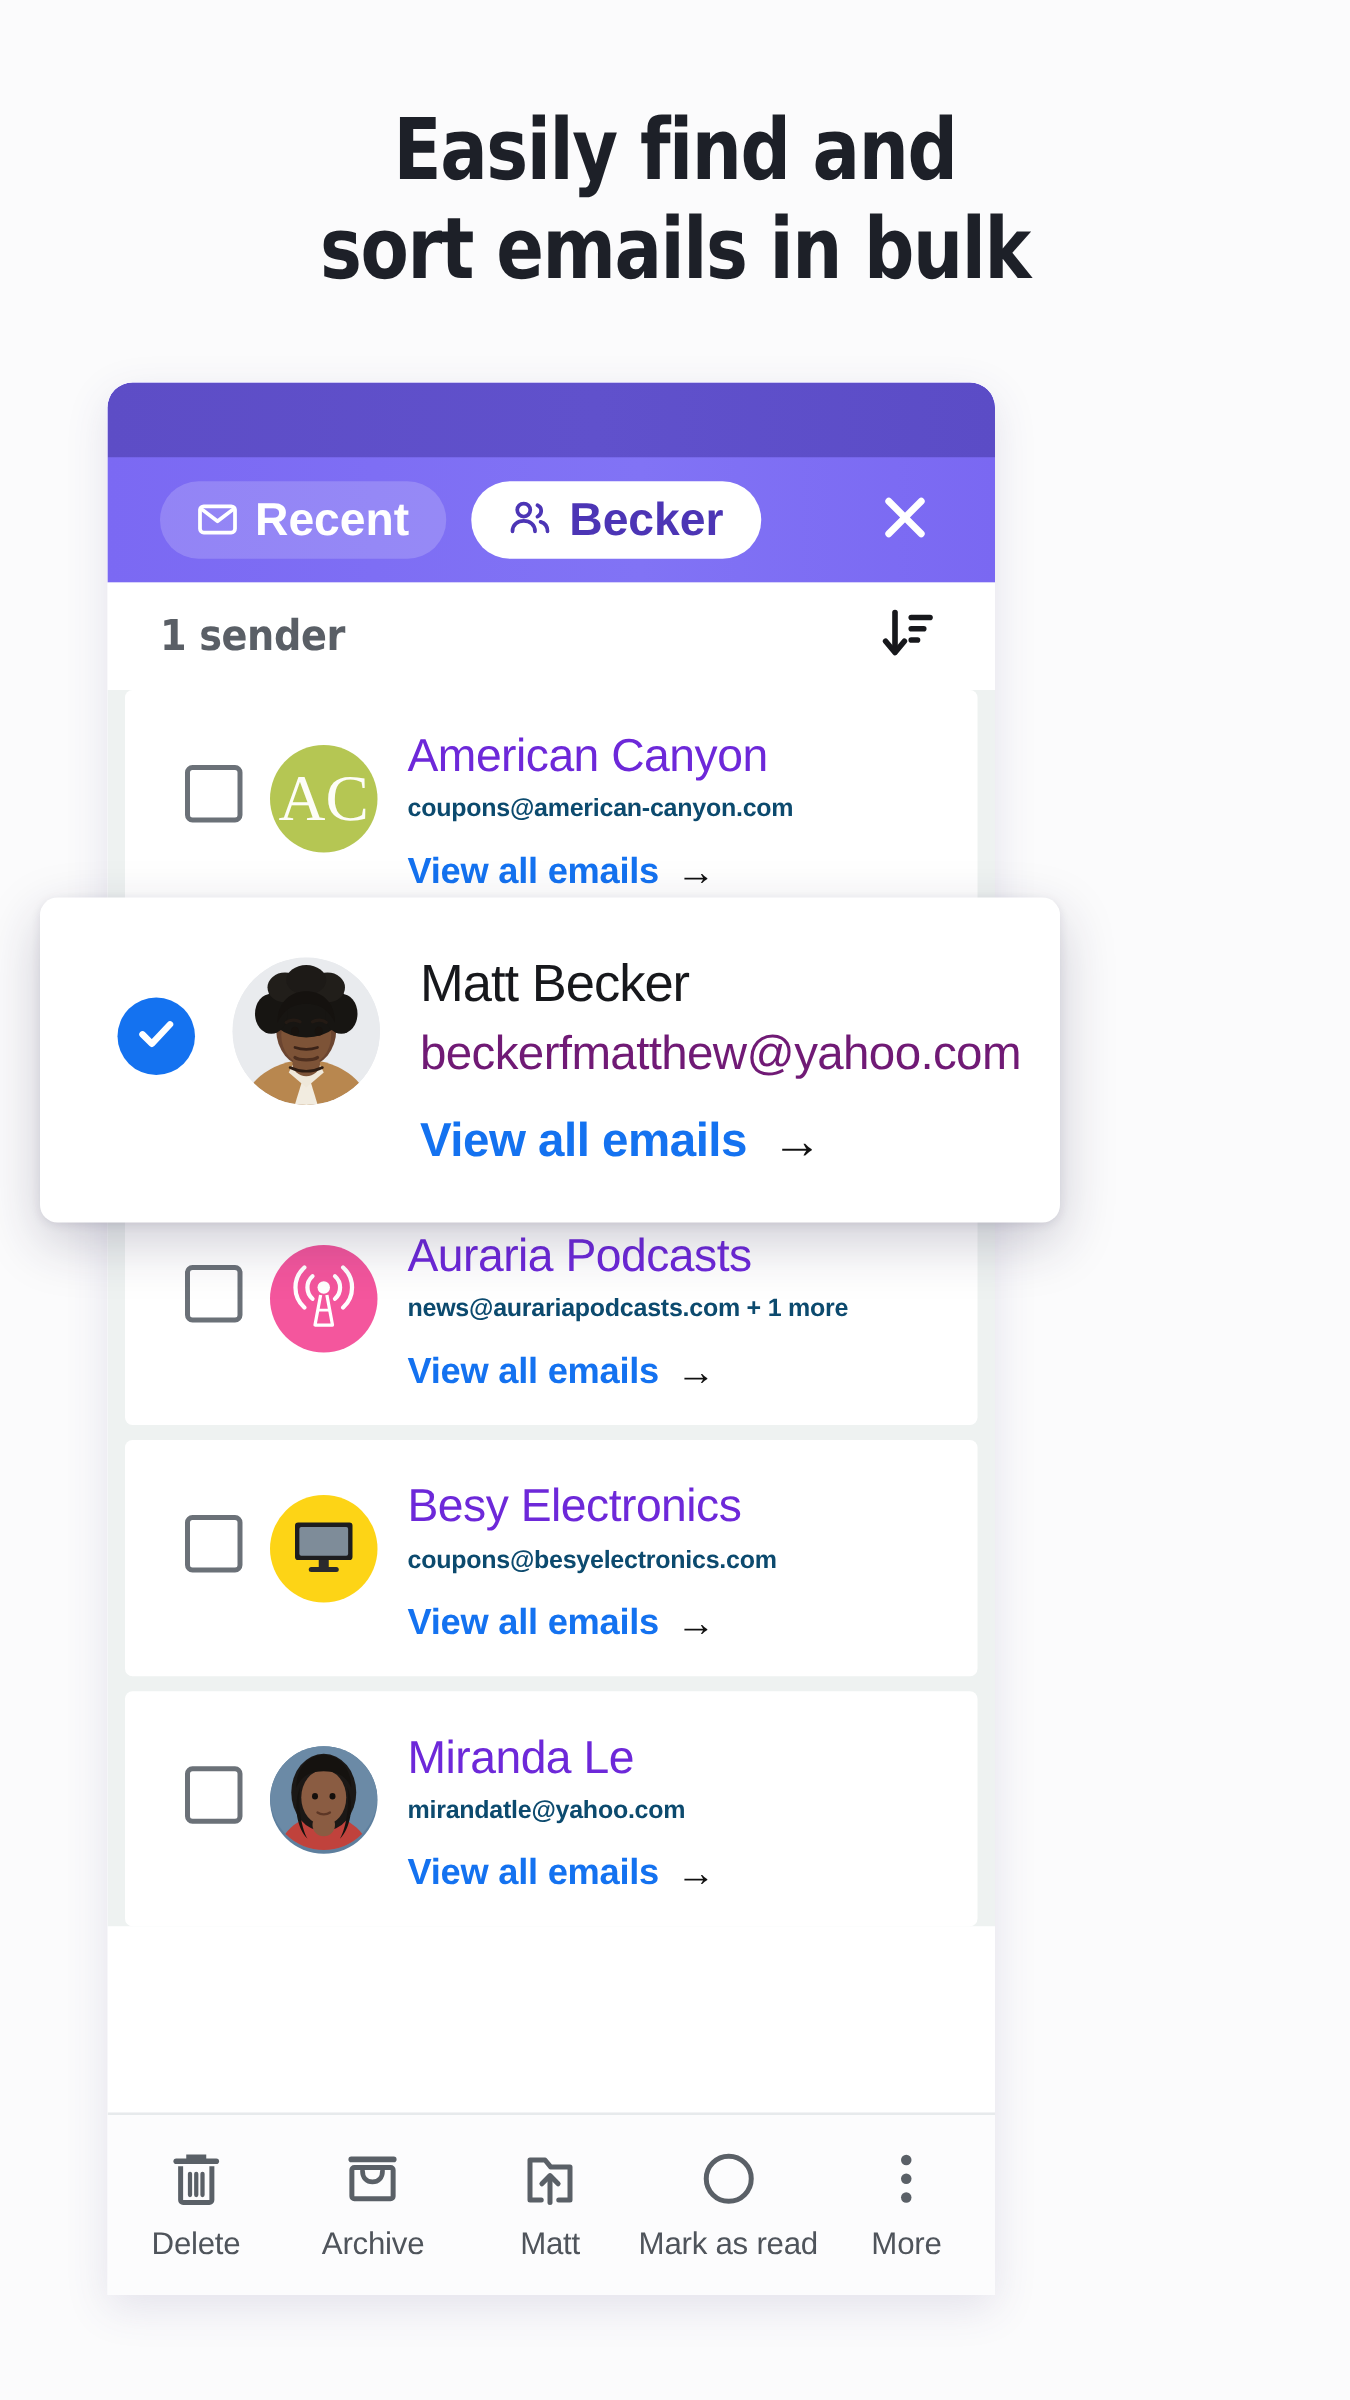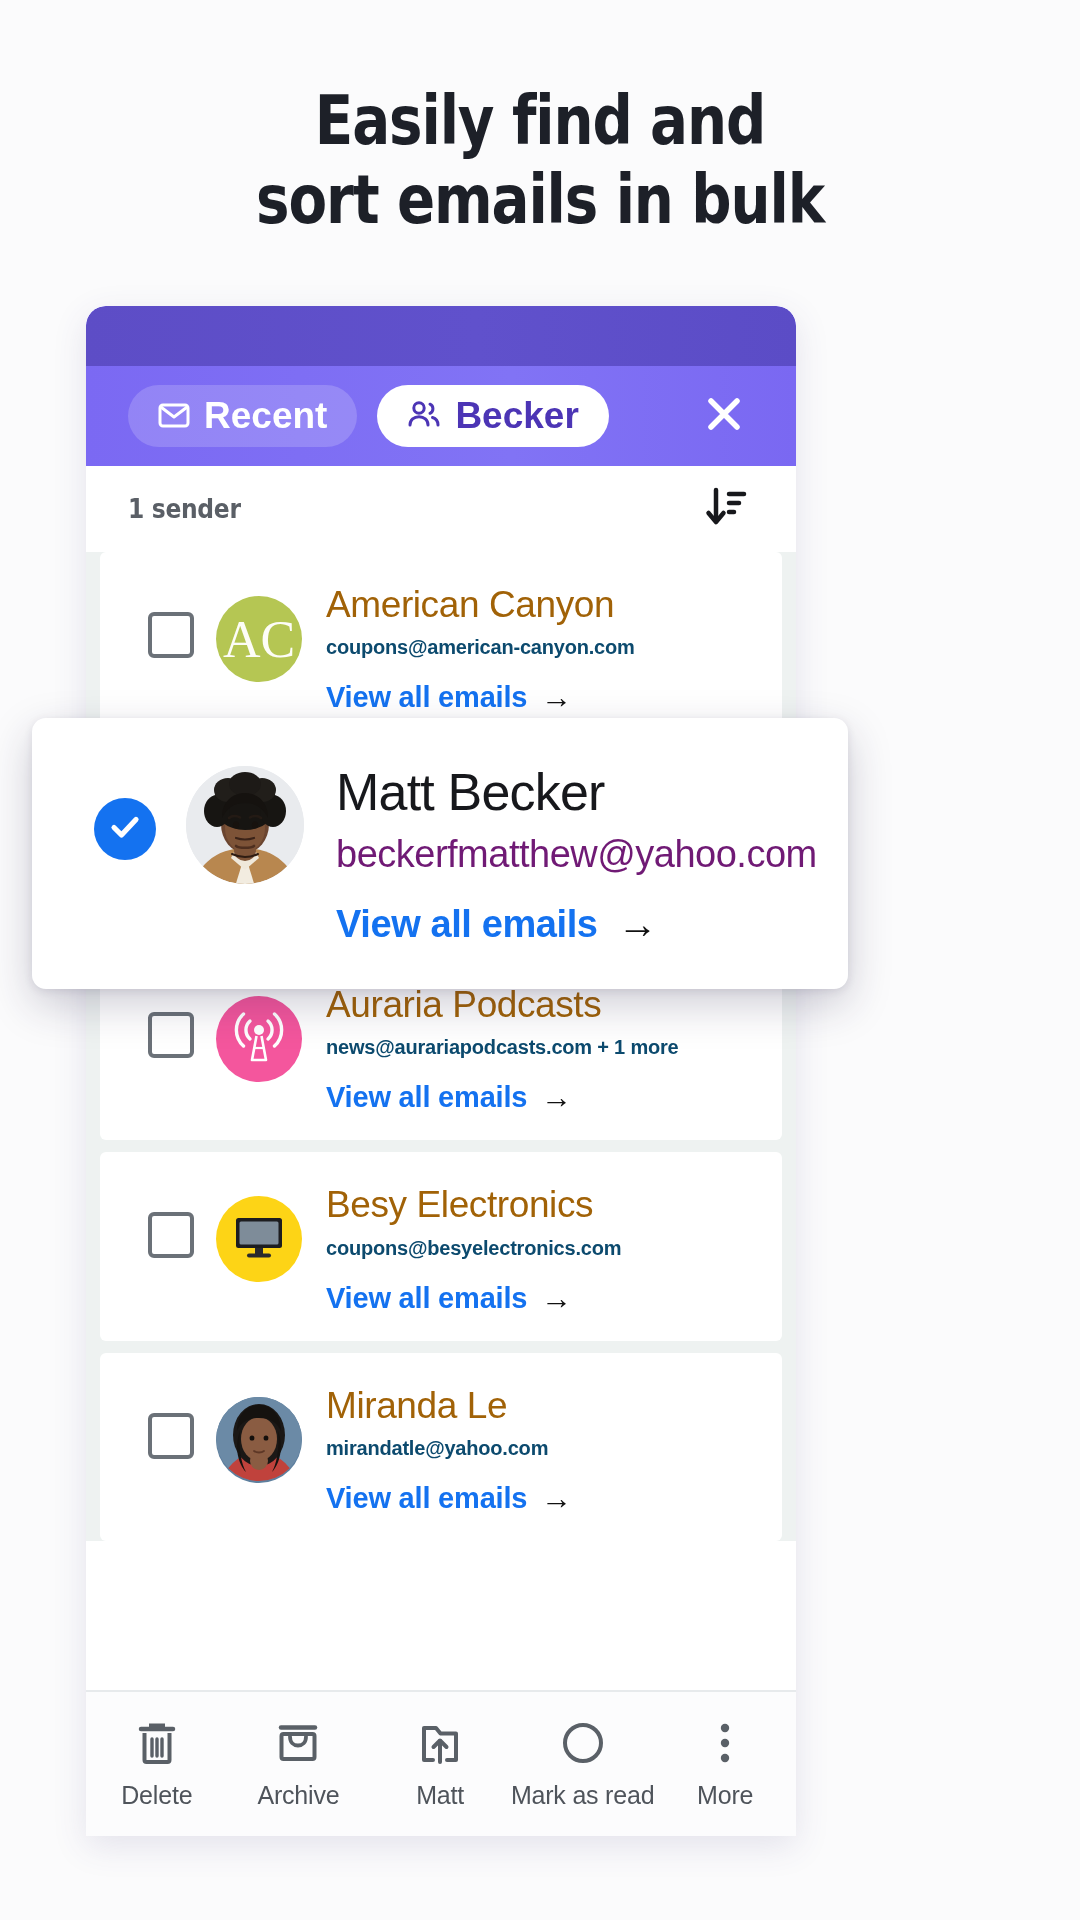--- a/index.html
+++ b/index.html
@@ -93,21 +93,21 @@
   .count-row{
     position:relative;
     height:86px;
     background:#ffffff;
     display:flex;
     align-items:center;
     padding:0 42px;
   }
   .count-label{
     font-family:"DejaVu Sans Condensed","Liberation Sans Narrow","Liberation Sans",sans-serif;
-    font-size:26px;
+    font-size:34px;
     font-weight:bold;
     color:#5a5f66;
     letter-spacing:-0.3px;
   }
   .sort-btn{
     position:absolute;
     right:44px; top:50%;
     transform:translateY(-50%);
     width:52px;height:52px;
     display:flex;align-items:center;justify-content:center;
@@ -150,21 +150,21 @@
     color:#fdfdf7;
     font-family:"Liberation Serif", serif;
     font-size:52px;
     letter-spacing:0px;
   }
   .avatar.pinkcast{ background:#f4569d; }
   .avatar.yellowtv{ background:#fdd416; }
   .info{ flex:1 1 auto; min-width:0; padding-top:4px; }
   .s-name{
     font-size:37px;
-    color:#a16207;
+    color:#6d28d9;
     letter-spacing:-0.4px;
     line-height:1.14;
     white-space:nowrap;
   }
   .s-mail{
     font-size:20px;
     color:#0c4a6e;
     letter-spacing:-0.2px;
     margin-top:10px;
     white-space:nowrap;
@@ -203,21 +203,21 @@
     display:flex;align-items:center;justify-content:center;
   }
   .hl-avatar{
     flex:0 0 auto;
     width:118px;height:118px;border-radius:50%;
     margin:6px 32px 0 0;
     overflow:hidden;position:relative;
     background:#e9ebee;
   }
   .hl-name{
-    font-size:52px;color:#17181c;letter-spacing:-0.8px;line-height:1.1;
+    font-size:42px;color:#17181c;letter-spacing:-0.8px;line-height:1.1;
     white-space:nowrap;
   }
   .hl-mail{
     font-size:38px;color:#701a75;letter-spacing:-0.5px;margin-top:12px;
     white-space:nowrap;
   }
   .hl-view{
     display:flex;align-items:center;gap:20px;margin-top:26px;
     color:#1472f0;font-size:38px;font-weight:bold;letter-spacing:-0.4px;
   }

